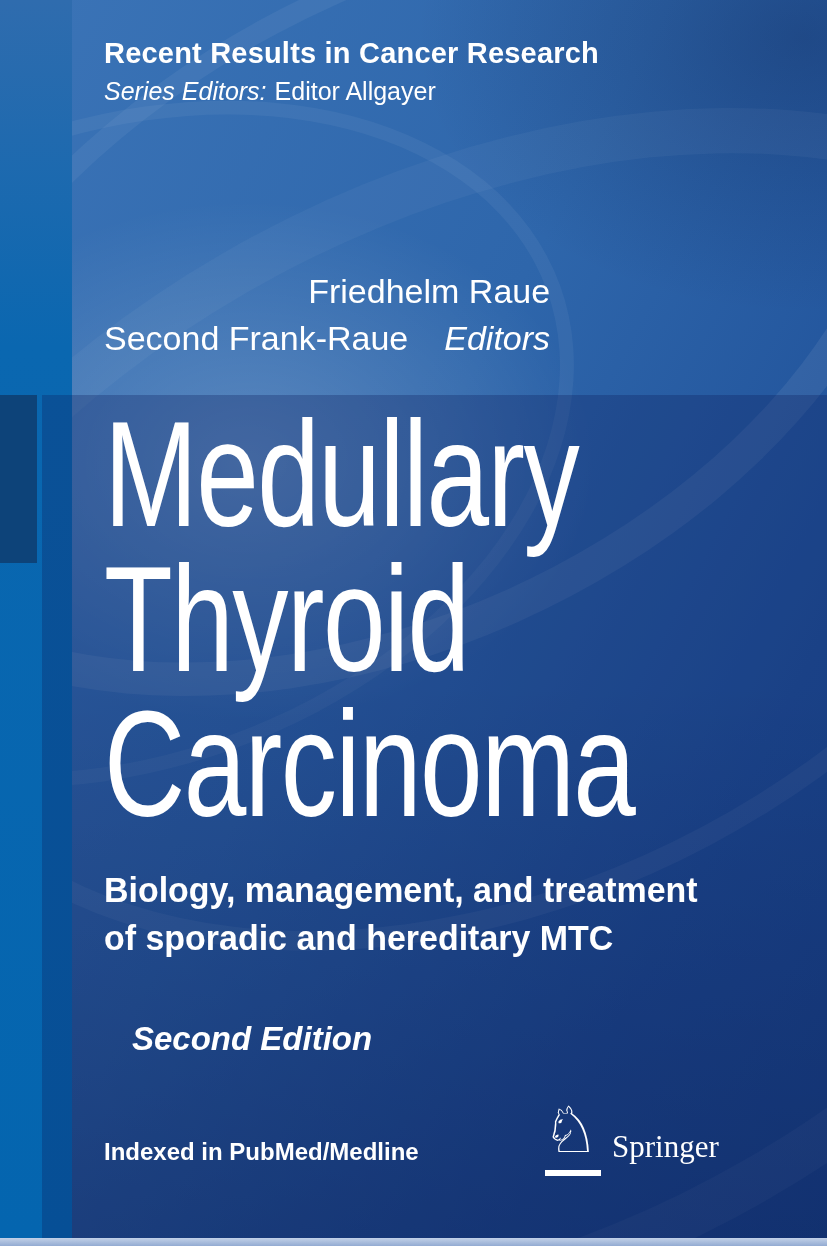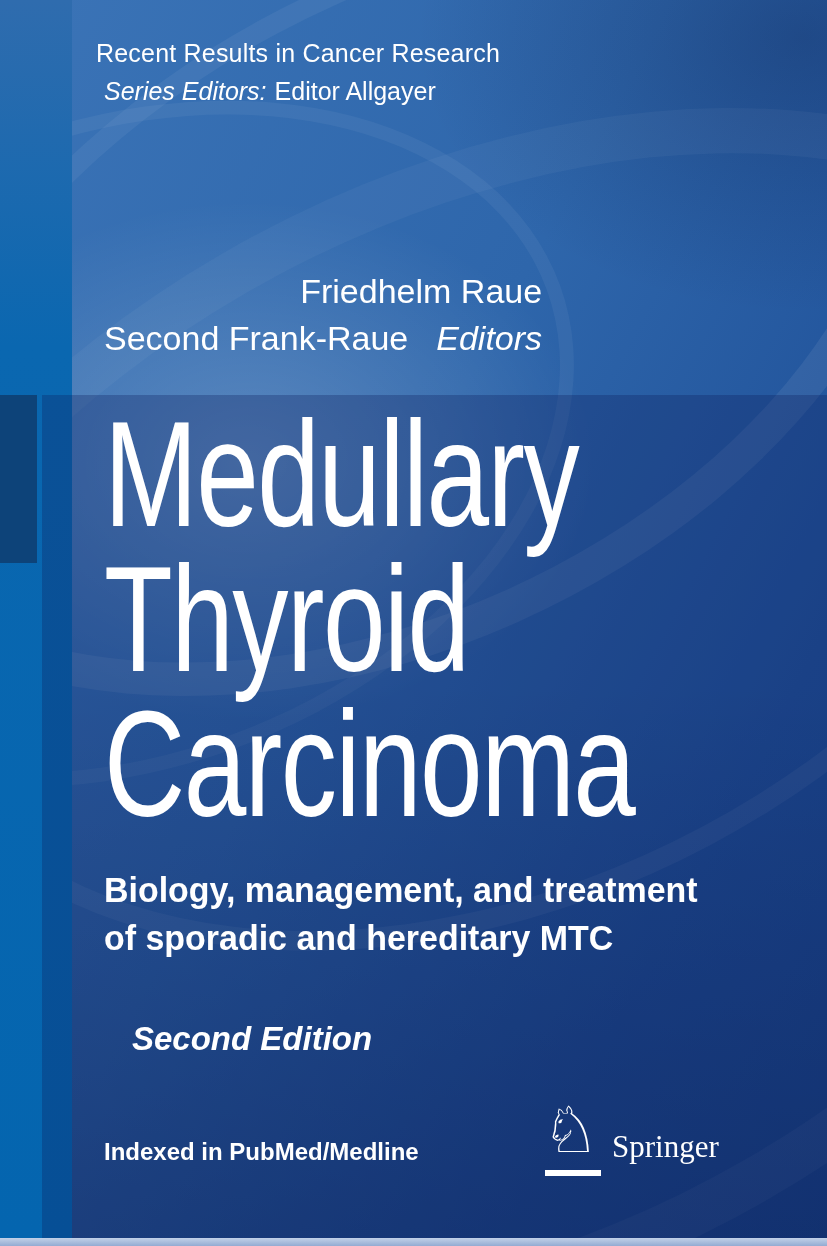--- a/index.html
+++ b/index.html
@@ -42,33 +42,33 @@
     background:#0d4379;
   }
   
   .footer-strip{
     position:absolute;left:0;top:1238px;width:827px;height:8px;
     background:linear-gradient(to bottom,#c2d1e8,#93abd2);
   }
 
   
   .series-name{
-    position:absolute;left:96px;top:38px;
-    font-size:25px;font-weight:400;line-height:30px;letter-spacing:0.2px;
+    position:absolute;left:104px;top:38px;
+    font-size:29px;font-weight:700;line-height:30px;letter-spacing:0.2px;
   }
   .series-editor{
     position:absolute;left:104px;top:76px;
     font-size:25px;font-weight:400;line-height:30px;
   }
   .series-editor .lbl{font-style:italic;margin-right:8px;}
   .authors{
     position:absolute;left:104px;top:268px;
     font-size:34px;font-weight:400;line-height:47px;text-align:right;
   }
-  .authors .role{font-style:italic;margin-left:28px;}
+  .authors .role{font-style:italic;margin-left:36px;}
   .book-title{
     position:absolute;left:104px;top:402px;
     font-size:150px;font-weight:400;line-height:145px;
     transform:scaleX(0.75);transform-origin:left top;
     letter-spacing:-2px;white-space:nowrap;
   }
   .book-subtitle{
     position:absolute;left:104px;top:866px;
     font-size:35px;font-weight:700;line-height:48px;
     transform:scaleX(0.97);transform-origin:left top;

